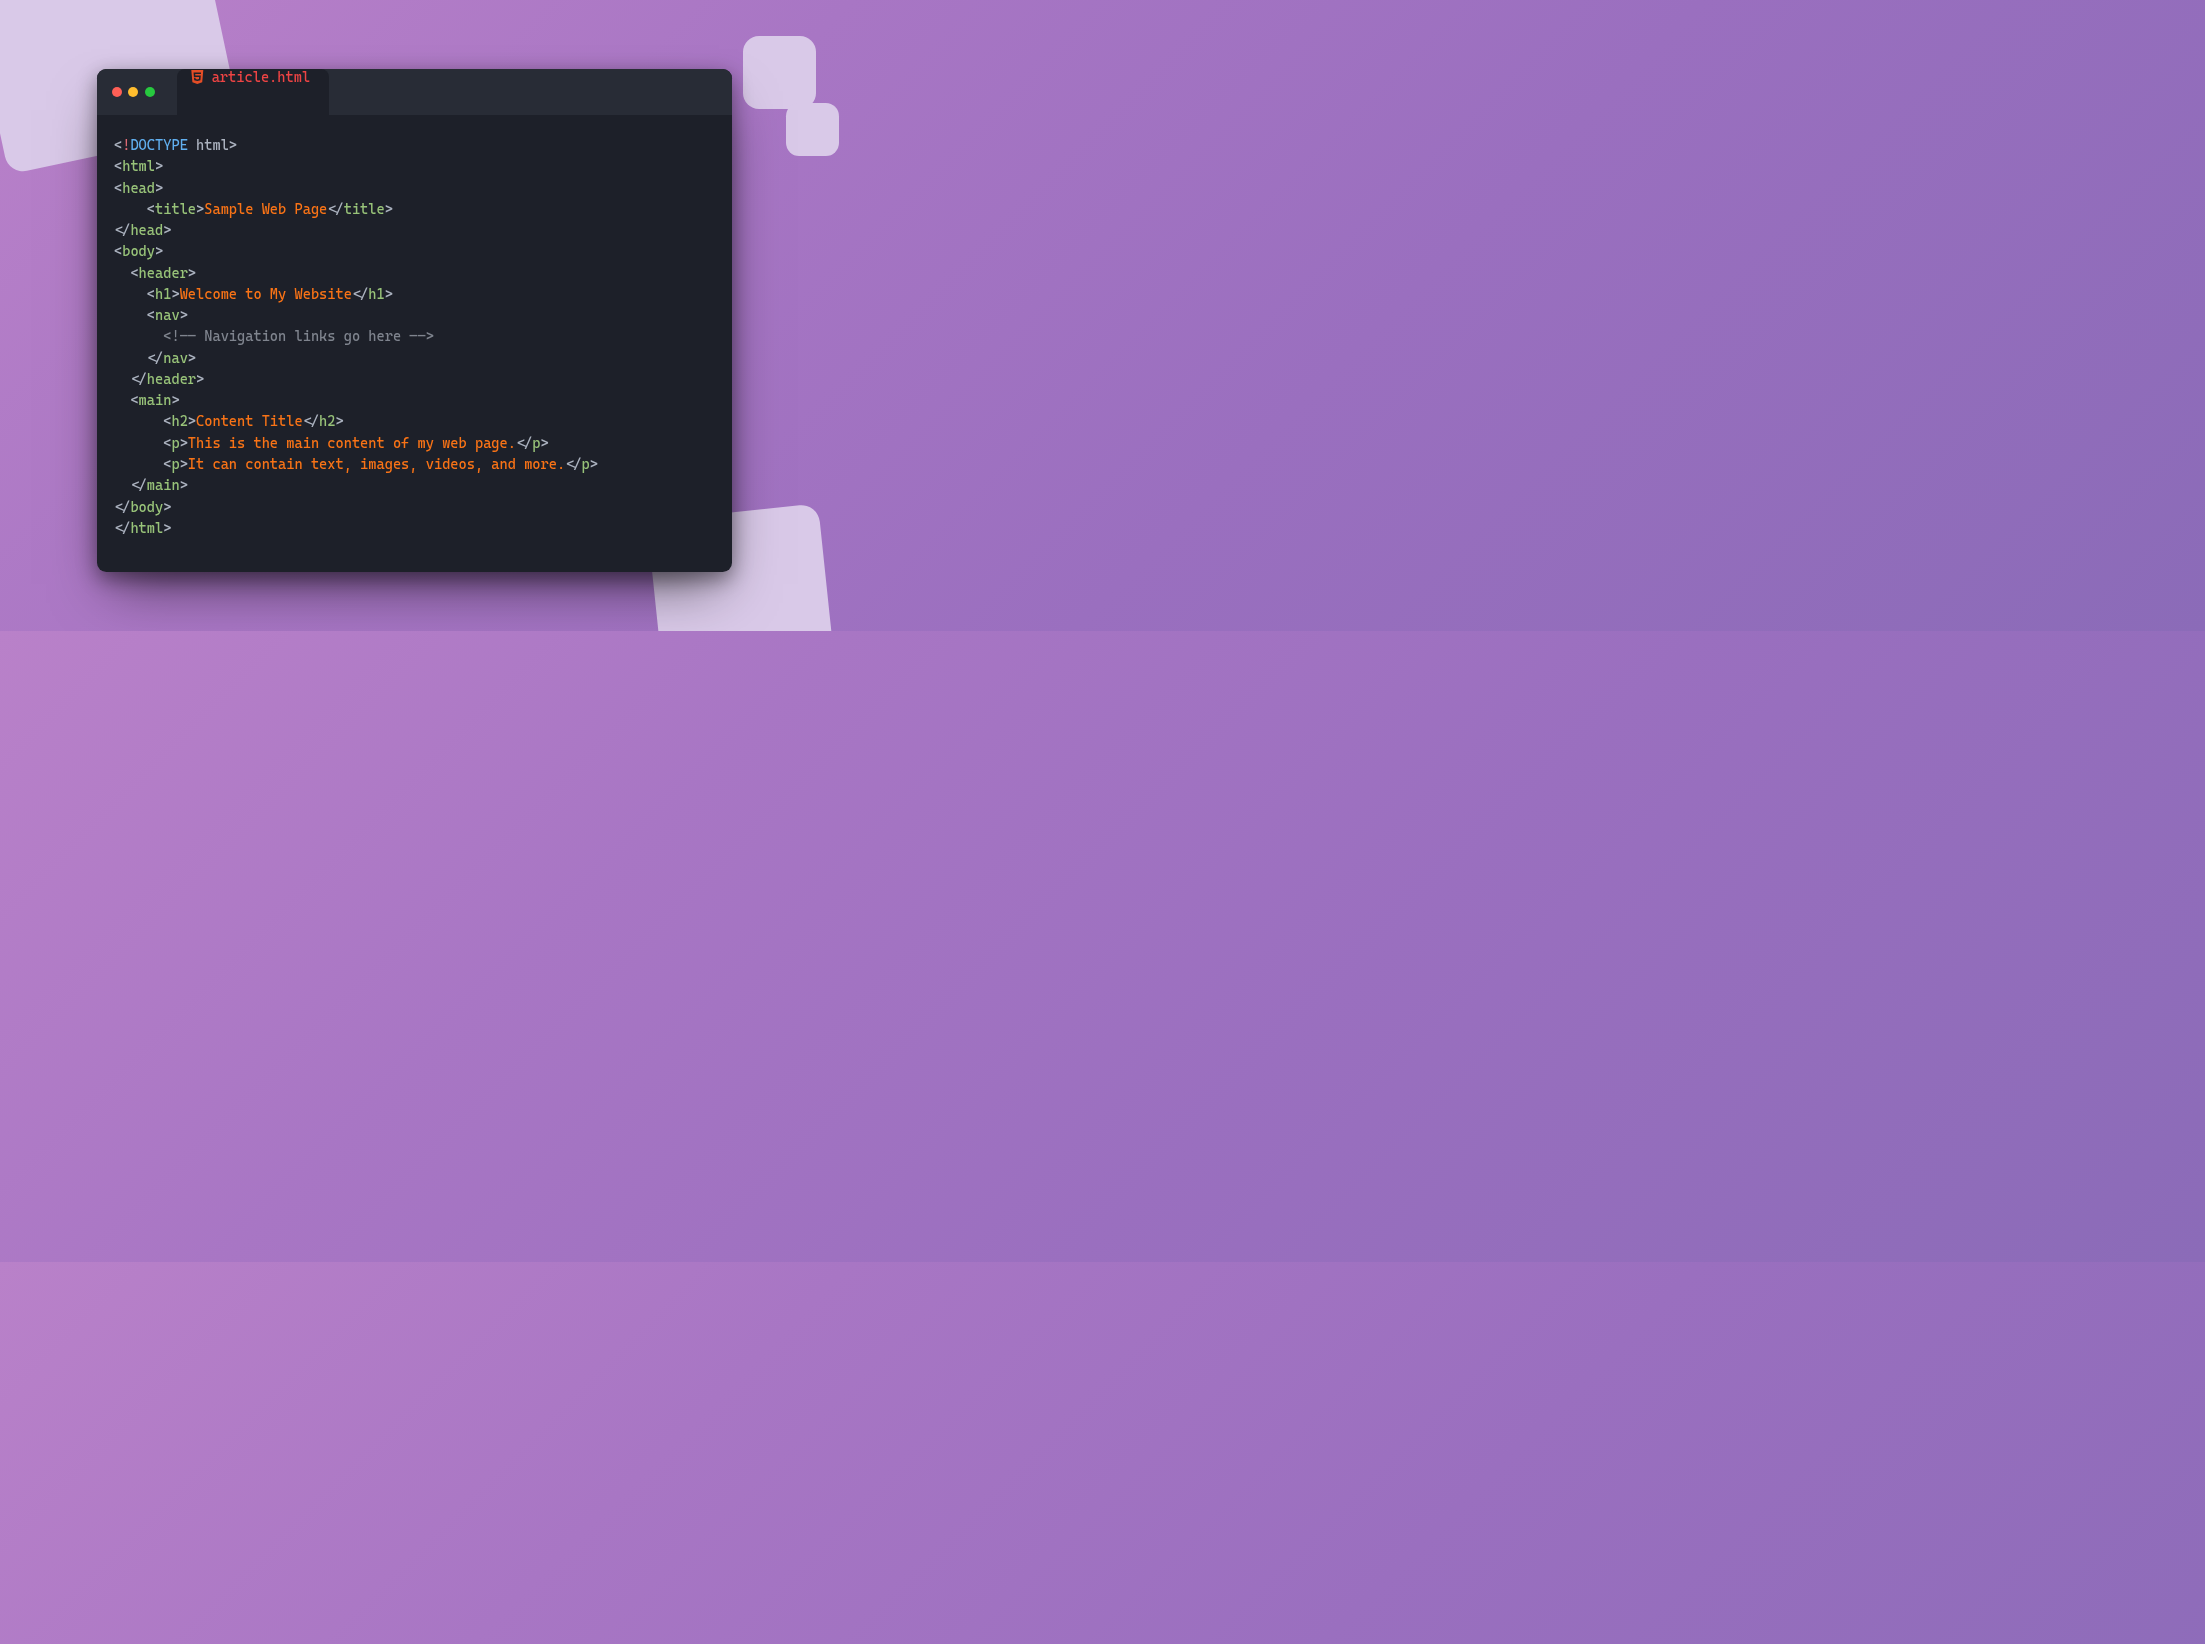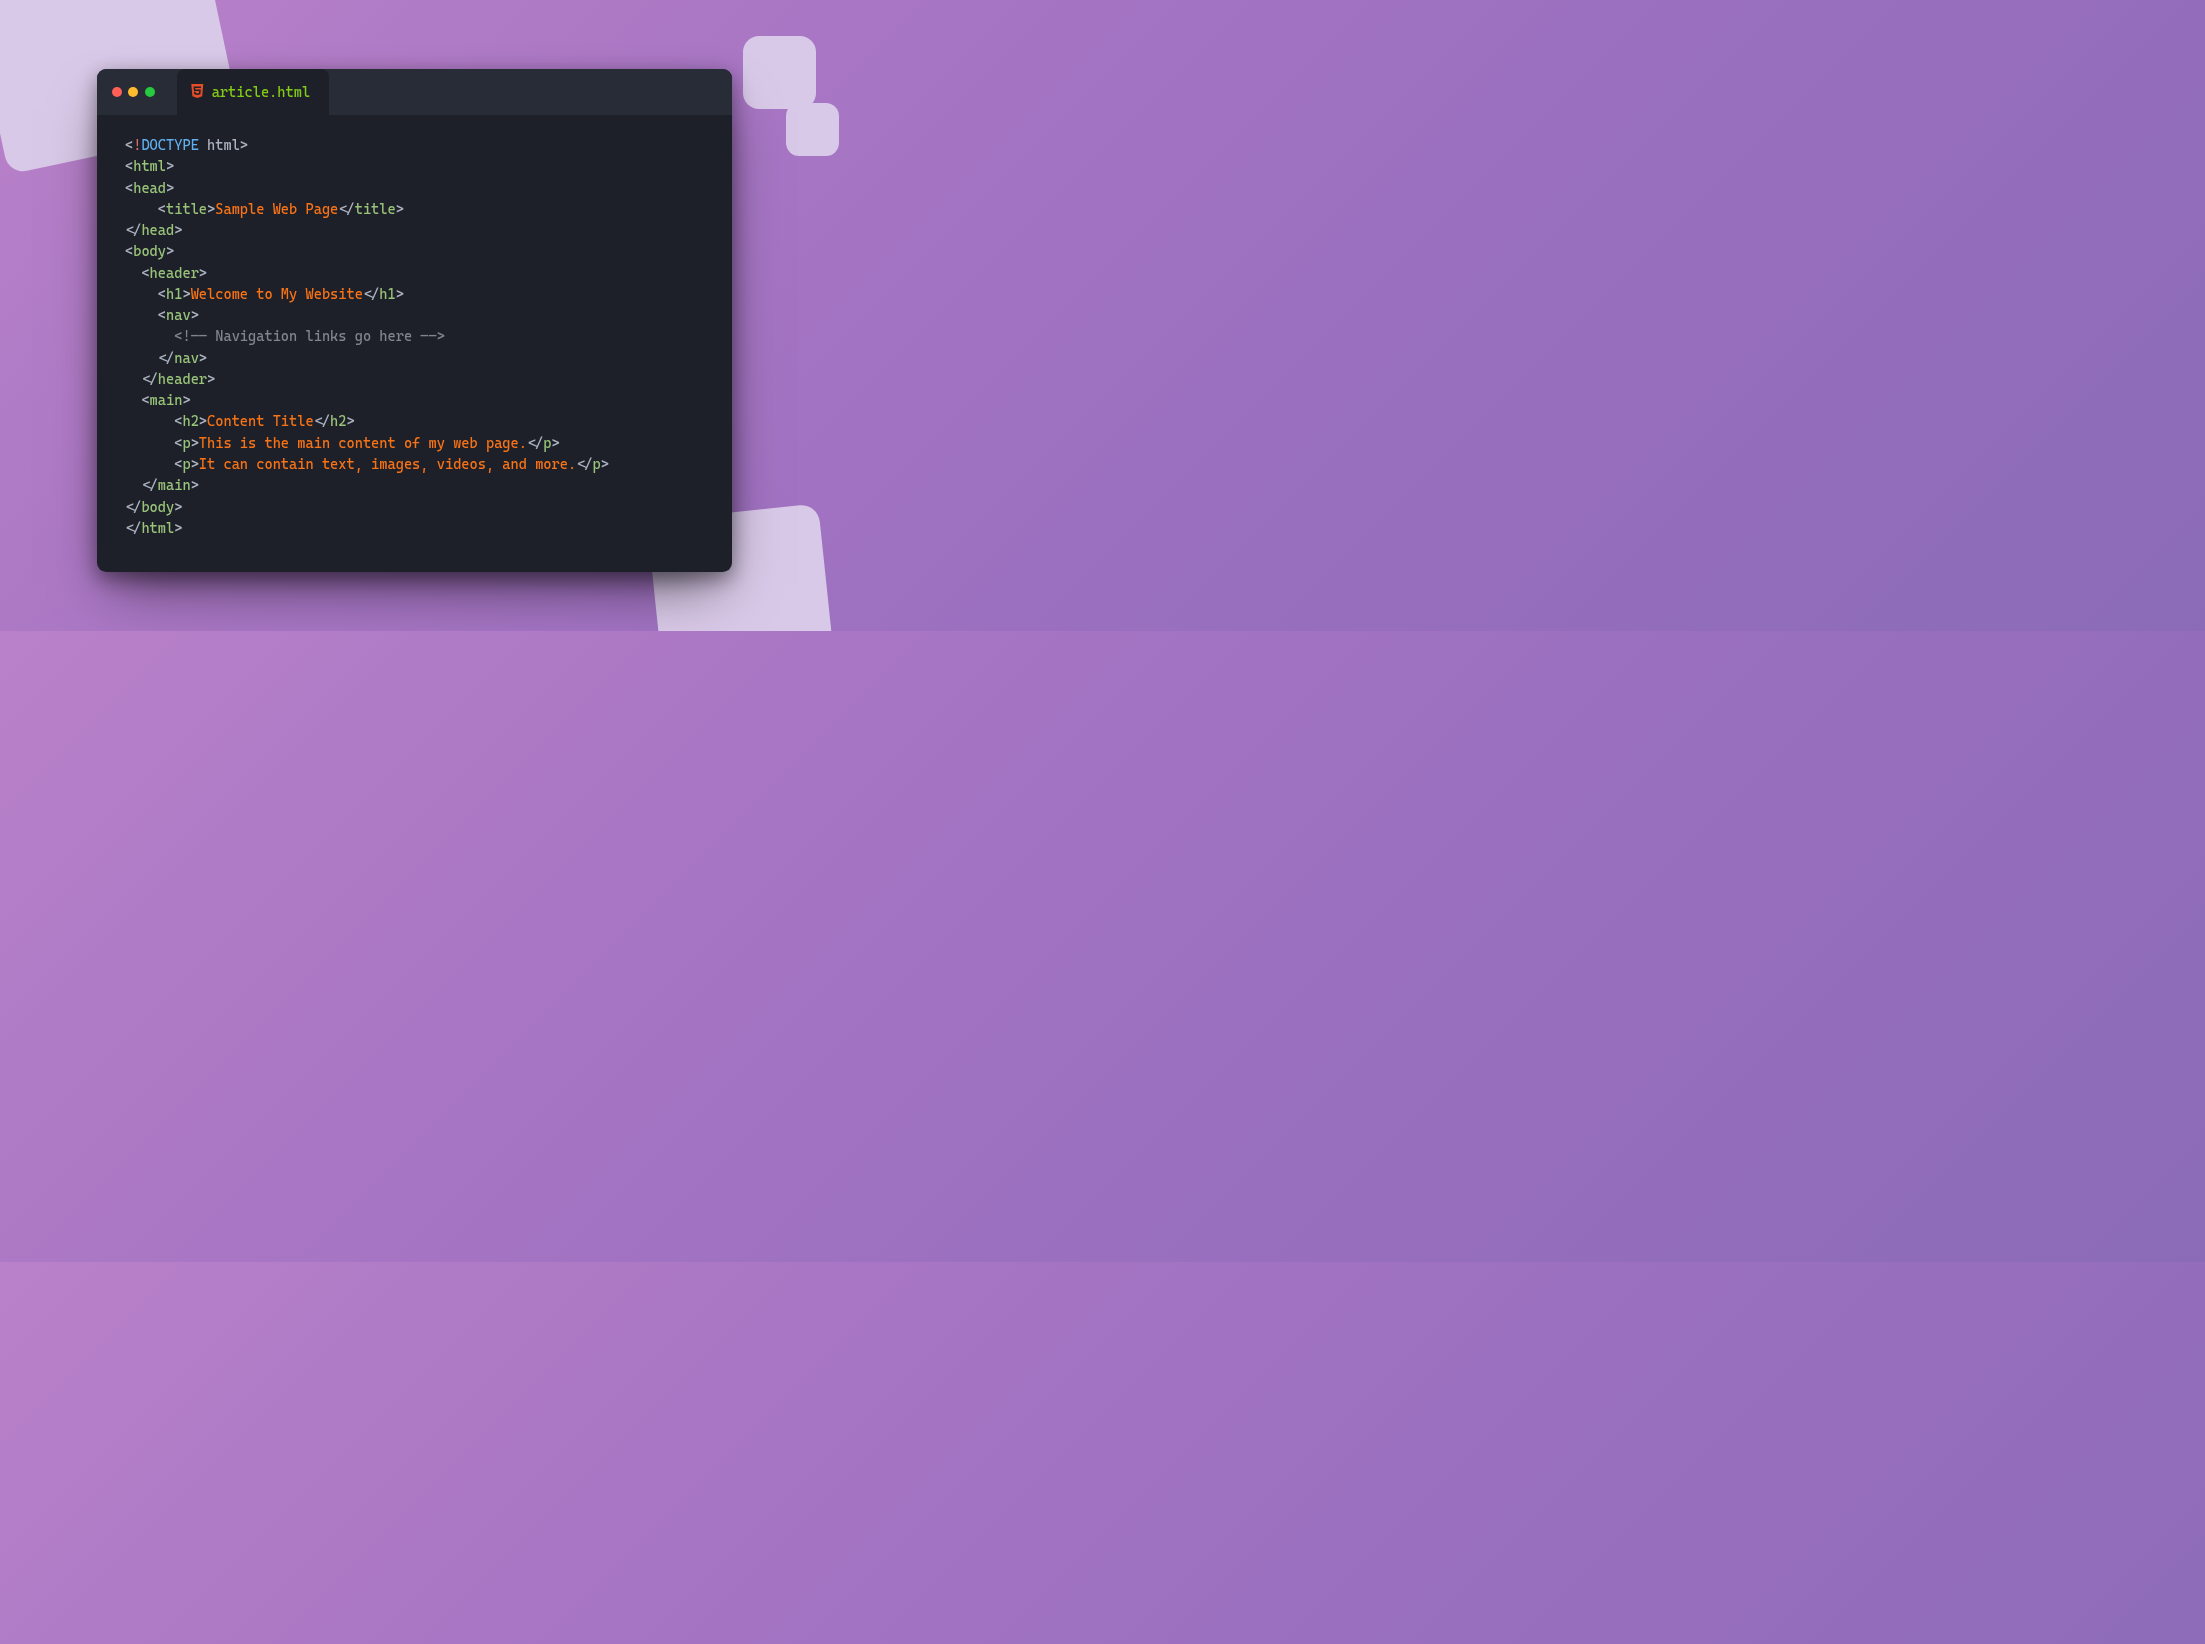--- a/index.html
+++ b/index.html
@@ -53,36 +53,35 @@
   .light {
     width: 10px;
     height: 10px;
     border-radius: 50%;
   }
   .red { background: #ff5f56; }
   .yellow { background: #ffbd2e; }
   .green { background: #27c93f; }
   .tab {
     display: flex;
-    align-items: center;
     gap: 6.6px;
     height: 46px;
     padding: 0 18.5px 0 13.2px;
     background: #1d2029;
     border-radius: 8px 8px 0 0;
-    color: #84cc16;
+    color: #ef4444;
     font-size: 14px;
   }
   .html5-icon {
     width: 14.6px;
     height: 16px;
   }
   .code-area {
     flex: 1;
-    padding: 20px 28px;
+    padding: 20px 17px;
     font-size: 14px;
     line-height: 1.52;
     color: #abb2bf;
     white-space: pre;
   }
   .bracket { color: #abb2bf; }
   .bang { color: #e06c75; }
   .doctype { color: #61afef; }
   .kw { color: #abb2bf; }
   .tagname { color: #98c379; }

